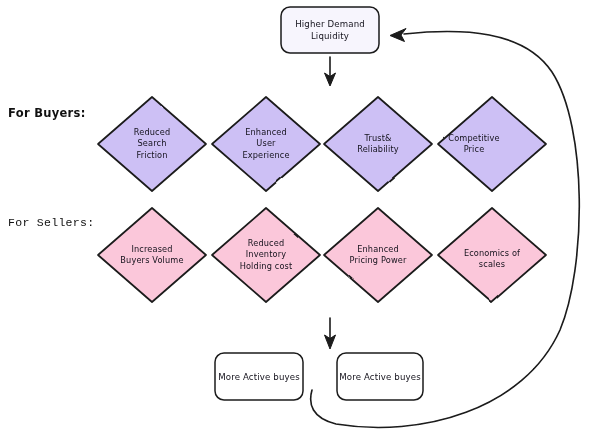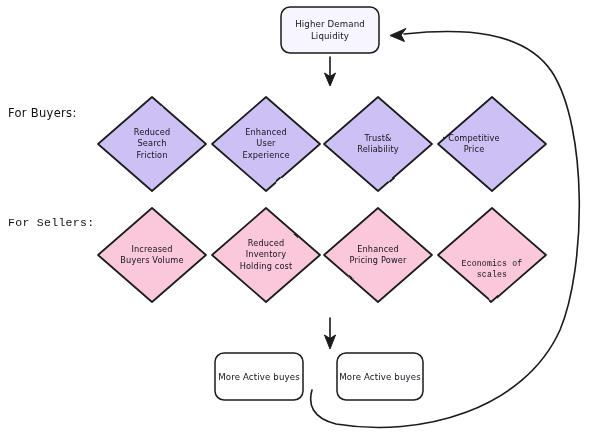--- a/index.html
+++ b/index.html
@@ -21,21 +21,21 @@
     height: 448px;
   }
   .row-label {
     position: absolute;
     font-family: "DejaVu Sans", sans-serif;
     font-size: 11.5px;
     color: #111111;
     letter-spacing: 0.3px;
     white-space: nowrap;
   }
-  #label-buyers { left: 8px; top: 106px; }
+  #label-buyers { left: 8px; top: 106px; font-weight: bold; }
   #label-sellers { left: 8px; top: 216px; font-family: Liberation Mono, monospace; }
 
   .node-text {
     position: absolute;
     text-align: center;
     font-family: "DejaVu Sans", sans-serif;
     font-size: 8.2px;
     line-height: 11.5px;
     color: #14121c;
     letter-spacing: 0.15px;
@@ -161,17 +161,17 @@
 <div class="node-text diamond-text" style="left:431px; top:119px;">Competitive
 Price</div>
 
 <div class="node-text diamond-text" style="left:109px; top:230px;">Increased
 Buyers Volume</div>
 <div class="node-text diamond-text" style="left:223px; top:230px;">Reduced
 Inventory
 Holding cost</div>
 <div class="node-text diamond-text" style="left:335px; top:230px;">Enhanced
 Pricing Power</div>
-<div class="node-text diamond-text" style="left:449px; top:244px;font-family:Liberation Mono, monospace;">Economics of
+<div class="node-text diamond-text" style="left:449px; top:234px;">Economics of
 scales</div>
 
 <div class="node-text box-text" id="bottom-left-text">More Active buyes</div>
 <div class="node-text box-text" id="bottom-right-text">More Active buyes</div>
 
 </body></html>

